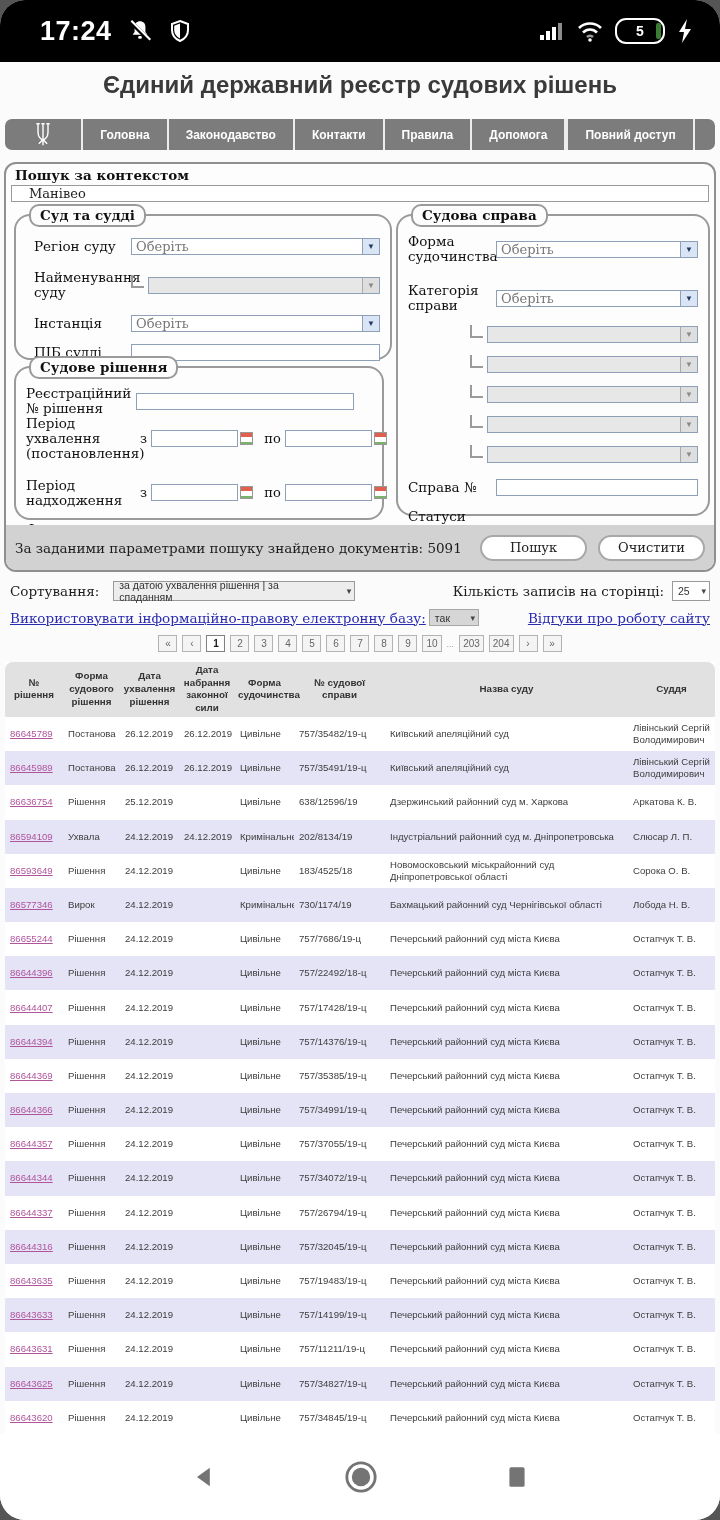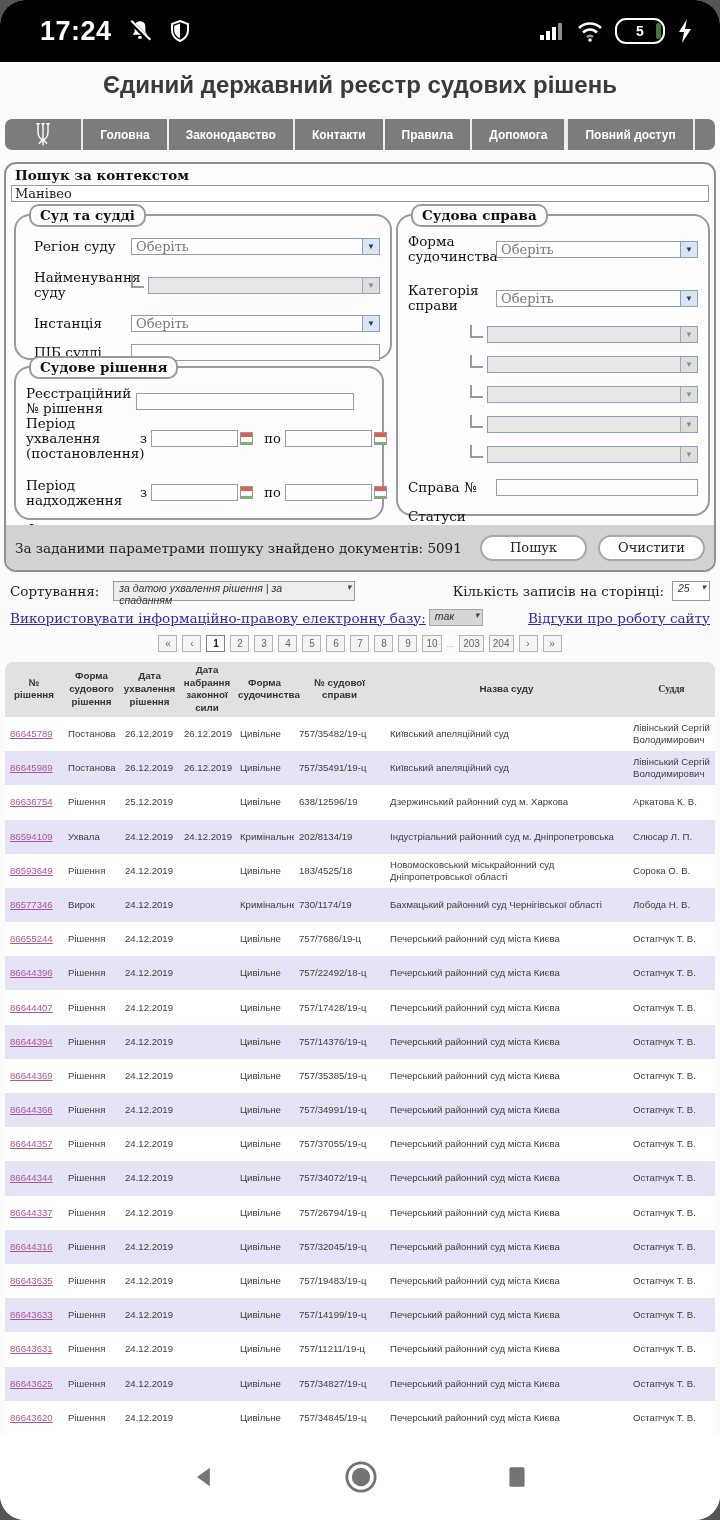--- a/index.html
+++ b/index.html
@@ -24,21 +24,21 @@
             border-right:2px solid #ededed;white-space:nowrap;}
   .nav-logo{width:86px;box-sizing:border-box;}
   .nav-items{display:contents;}
   .nav-spacer{flex:1;border-right:2px solid #ededed;}
   .nav-endcap{width:24px;}
   
   .form-wrap{position:relative;margin:12px 4px 0;height:410px;border:2px solid #8f8f8f;
              border-radius:12px;background:#fdfdfd;font-family:"DejaVu Serif",serif;box-sizing:border-box;}
   .ctx-label{position:absolute;left:9px;top:3px;font-size:13.5px;font-weight:bold;color:#111;}
   .ctx-input{position:absolute;left:5px;top:21px;width:698px;height:17px;border:1px solid #9a9a9a;
-             font:13px "DejaVu Serif",serif;padding:0 3px;background:#fff;color:#222;box-sizing:border-box;}
+             font:13px "DejaVu Serif",serif;padding:0 17px;background:#fff;color:#222;box-sizing:border-box;}
   .fs{position:absolute;border:2px solid #9a9a9a;border-radius:16px;}
   .fs-legend{position:absolute;top:-12px;left:13px;background:#fdfdfd;border:2px solid #9a9a9a;
              border-radius:10px;padding:0 9px;font-size:13.5px;font-weight:bold;color:#111;line-height:19px;}
   .fs1{left:8px;top:50px;width:366px;height:142px;padding-left:8px;}
   .fs2{left:8px;top:202px;width:366px;height:150px;}
   .fs3{left:390px;top:50px;width:314px;height:302px;box-sizing:border-box;}
   .f-row{display:flex;align-items:center;margin:0 10px;}
   .f-label{font-size:13.5px;color:#111;line-height:1.12;}
   .fs1 .f-label{width:97px;flex:none;}
   .fs2 .f-label{width:110px;flex:none;}
@@ -61,41 +61,41 @@
        background:linear-gradient(#e06050 0 4px,#fff 4px 9px,#7cb36a 9px 13px);box-sizing:border-box;}
   .form-footer{position:absolute;left:0;right:0;bottom:0;height:45px;background:#d2d2d2;
                border-radius:0 0 10px 10px;display:flex;align-items:center;padding:0 9px;}
   .results-text{font-size:13.5px;color:#1c1c1c;flex:1;}
   .form-btn{width:107px;height:26px;border:2px solid #a8a8a8;border-radius:13px;background:#fff;
             font:13px "DejaVu Serif",serif;color:#222;margin-left:11px;}
   
   .toolbar{display:flex;align-items:center;margin:9px 10px 8px;font-family:"DejaVu Serif",serif;
            font-size:13.5px;color:#1c1c1c;}
   .mini-sel{position:relative;height:20px;border:1px solid #9a9a9a;background:#ededed;
-            display:flex;align-items:flex-start;padding:0 28px 0 5px;
-            font-family:"Liberation Sans",sans-serif;font-size:10.5px;color:#333;box-sizing:border-box;font-style:italic;}
+            display:flex;align-items:center;padding:0 28px 0 5px;
+            font-family:"Liberation Sans",sans-serif;font-size:10.5px;color:#333;box-sizing:border-box;}
   .mini-sel::after{content:"▾";position:absolute;right:3px;font-size:9px;color:#444;}
   .sort-sel{margin-left:14px;width:242px;}
   .pp-sel{margin-left:8px;width:38px;background:#fff;}
   .links-row{display:flex;align-items:center;margin:7px 10px 0;font-family:"DejaVu Serif",serif;font-size:13.5px;}
   .blue-link{color:#2b2bb0;text-decoration:underline;cursor:pointer;}
   .yes-sel{margin-left:3px;height:17px;background:#d6d6d6;border-color:#a8a8a8;}
   .spacer{flex:1;}
   .pagination{display:flex;justify-content:center;align-items:center;gap:5px;margin-top:9px;}
   .pag-btn{min-width:11px;height:15px;padding:0 3px;border:1px solid #b3b3b3;background:#f4f4f4;
            font-size:10px;color:#666;display:flex;align-items:center;justify-content:center;cursor:pointer;}
   .pag-btn.current{background:#fff;border-color:#808080;color:#1a1a1a;font-weight:bold;}
   .pag-dots{font-size:9px;color:#999;}
   
   .table-wrap{margin:10px 5px 0;}
   table{width:100%;border-collapse:collapse;table-layout:fixed;background:#fff;}
   thead th{background:#e1e1e1;font-weight:bold;font-size:9.8px;color:#333;height:48px;
            padding:2px 3px;line-height:1.3;vertical-align:middle;}
   thead th:first-child{border-radius:8px 0 0 0;}
-  thead th:last-child{border-radius:0 8px 0 0;font-family:Liberation Serif, serif;}
+  thead th:last-child{border-radius:0 8px 0 0;}
   tbody td{height:32.2px;padding:1px 5px;font-size:9.6px;color:#3d3d3d;vertical-align:middle;
            line-height:1.25;overflow:hidden;}
   tbody tr:nth-child(even){background:#e4e4f6;}
   a.decision{color:#b0549c;text-decoration:underline;cursor:pointer;}
   .table-footer{height:12px;background:#e4e4f6;border-radius:0 0 8px 8px;}
   
   .android-nav{position:absolute;left:0;right:0;bottom:0;height:86px;background:#fff;
                display:flex;align-items:center;justify-content:center;gap:126px;}
 </style>
 </head>

